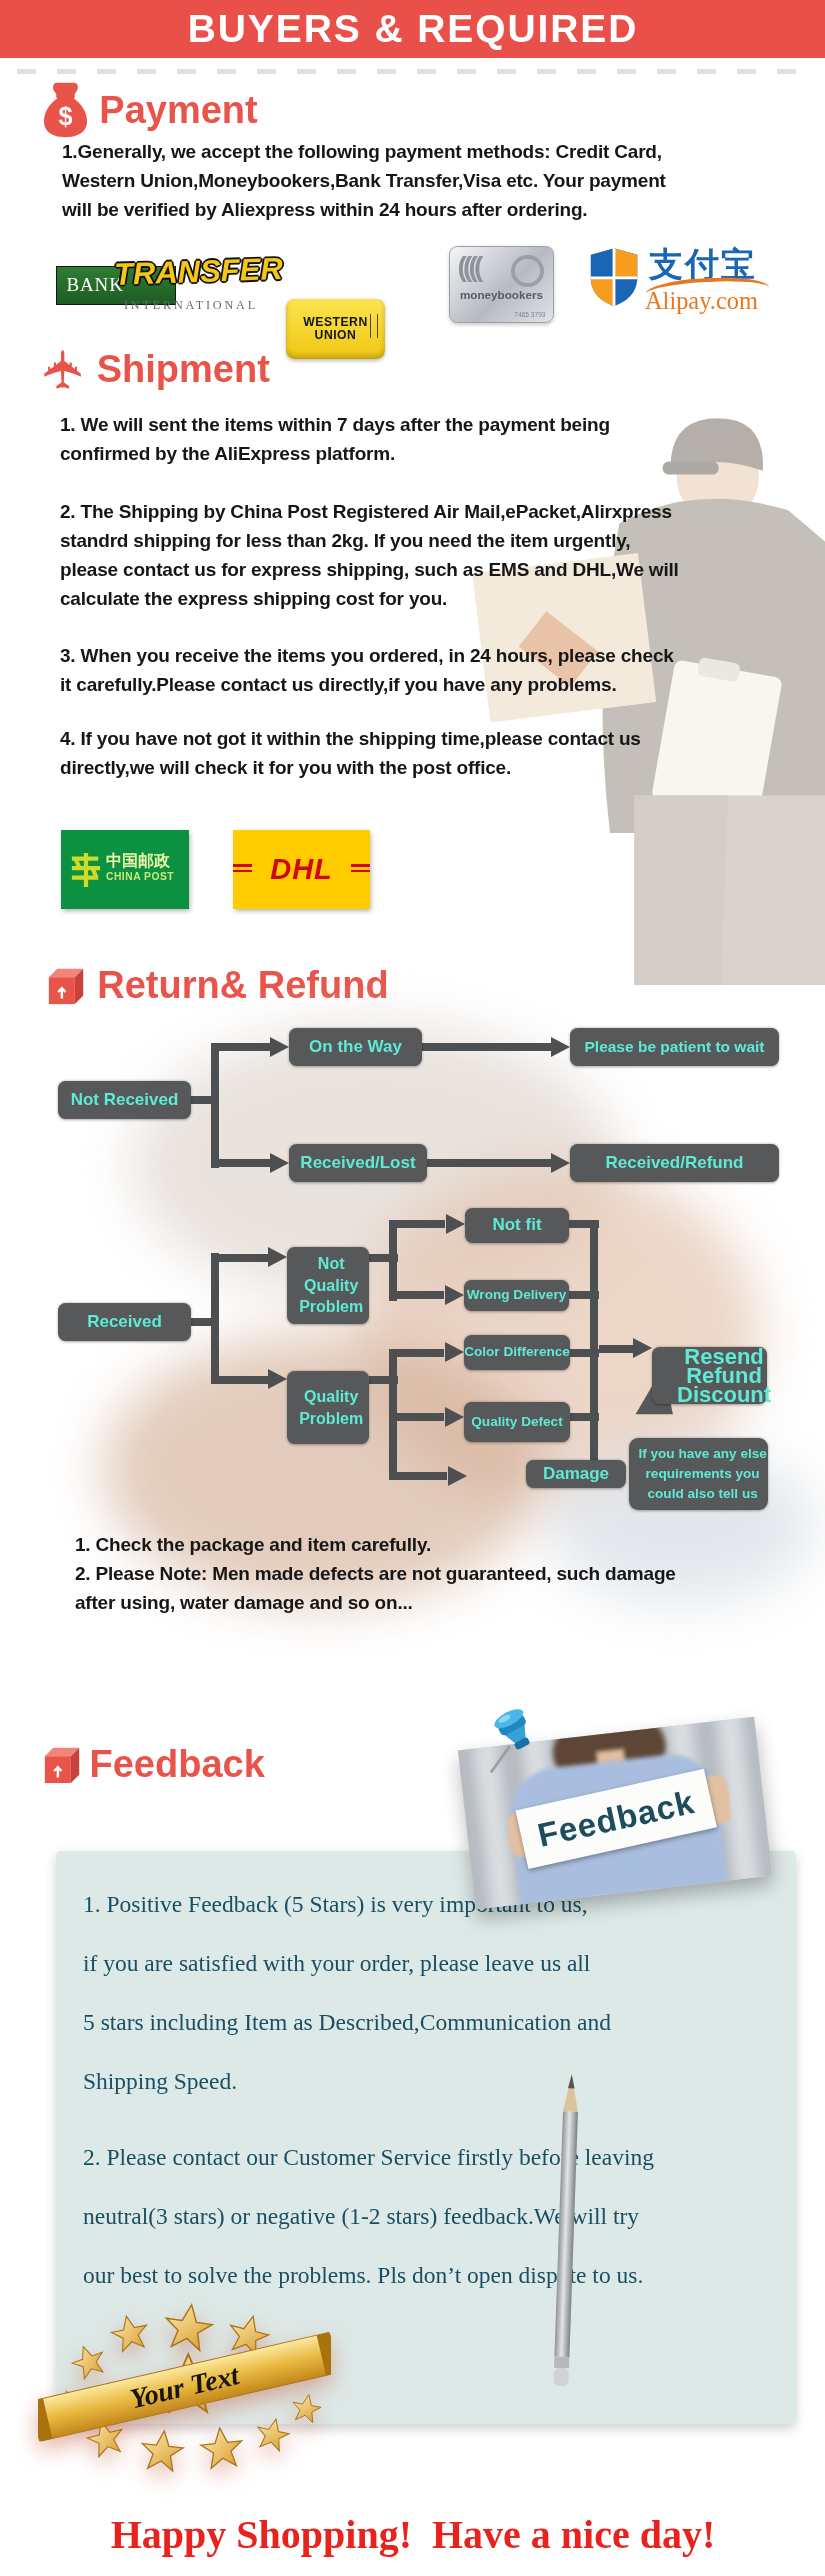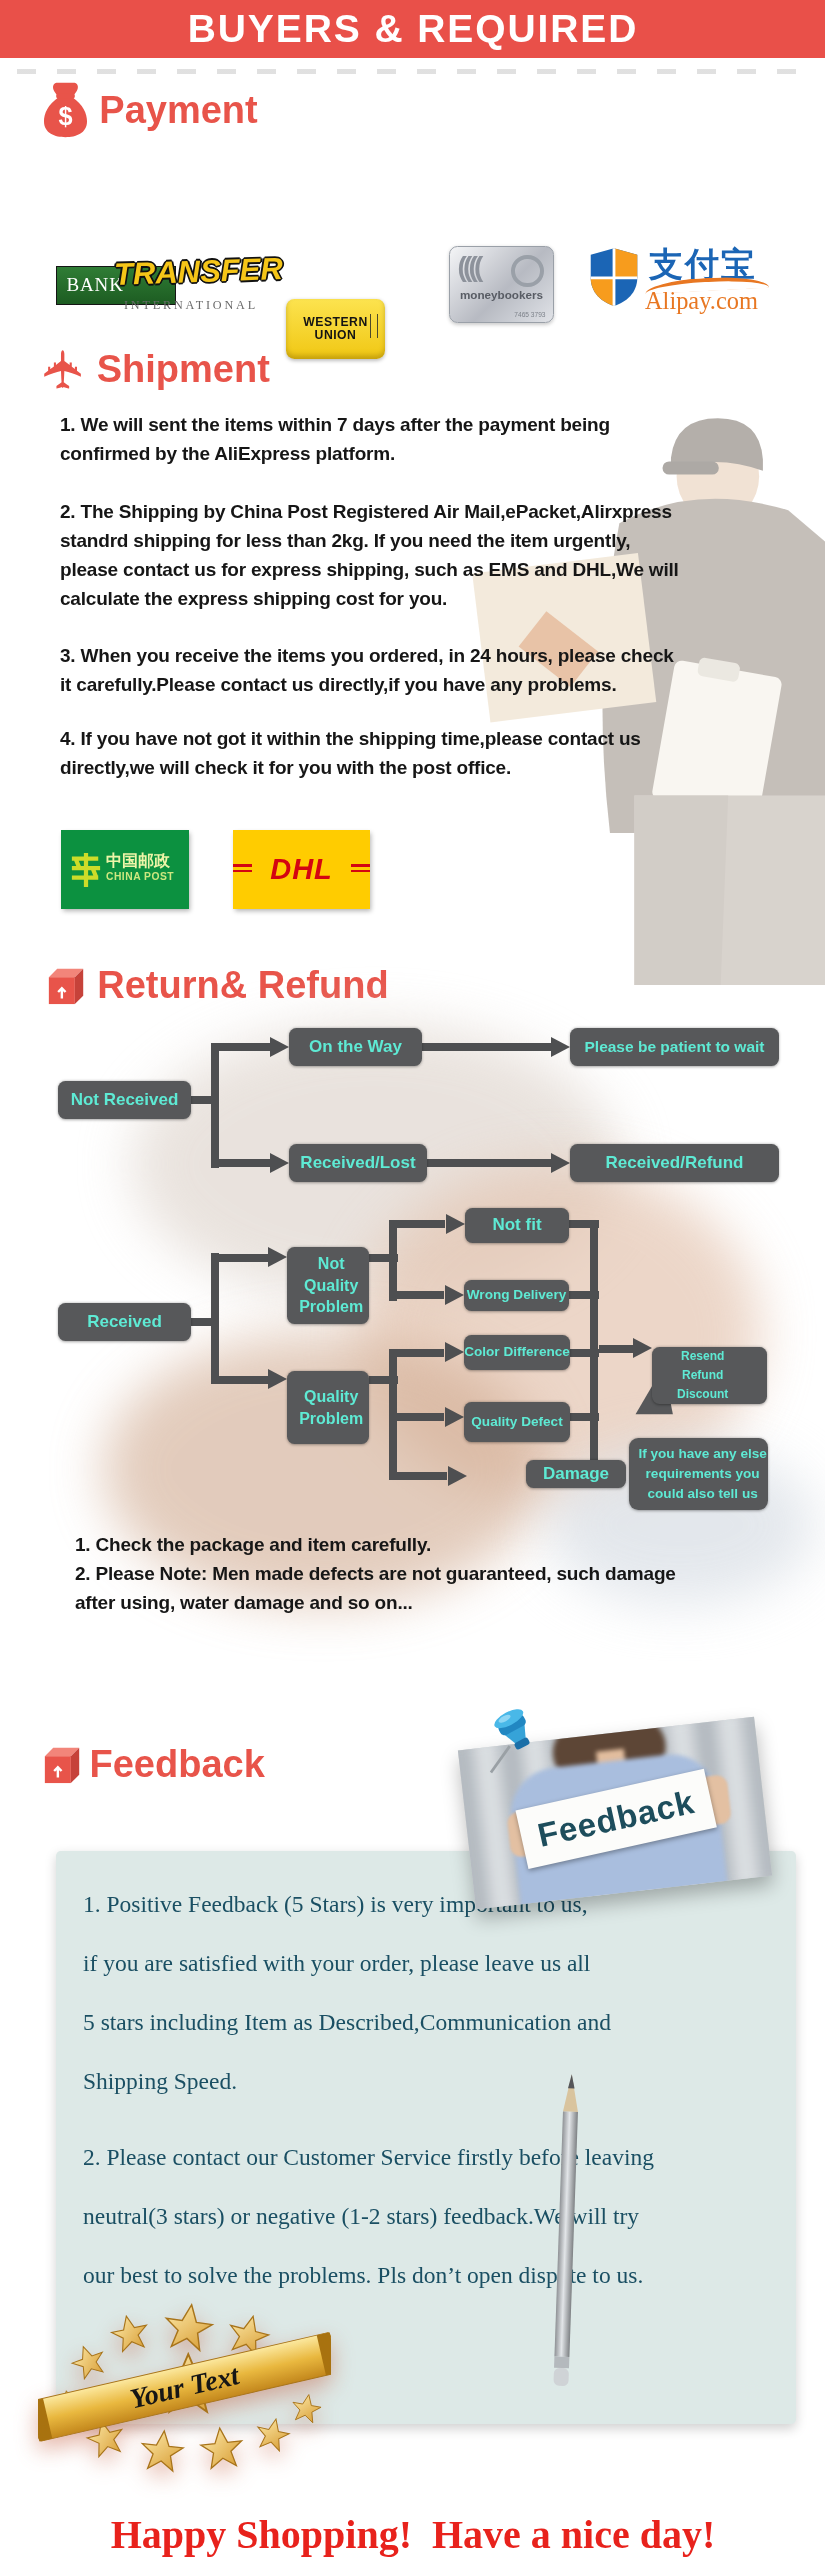--- a/index.html
+++ b/index.html
@@ -120,20 +120,23 @@
   <div class="dashes"></div>
 
   <div class="sec-head" style="left:43px;top:81px;">
     <svg width="45" height="58" viewBox="0 0 48 62">
       <path d="M17,17 C7,8 11,2 15,2 L33,2 C37,2 41,8 31,17 C43,25 47,35 47,43 C47,56 35,60 24,60 C13,60 1,56 1,43 C1,35 5,25 17,17 Z" fill="#e8544a"></path>
       <rect x="14" y="13" width="20" height="6" rx="3" fill="#e8544a"></rect>
       <text x="24" y="47" font-size="27" fill="#fff" text-anchor="middle" font-weight="bold">$</text>
     </svg>
     <span class="t">Payment</span>
   </div>
+  <div class="para" style="left:62px;top:137px;">1.Generally, we accept the following payment methods: Credit Card,
+Western Union,Moneybookers,Bank Transfer,Visa etc. Your payment
+will be verified by Aliexpress within 24 hours after ordering.</div>
 
   <div class="bt">
     <div class="bt-bank">BANK</div>
     <div class="bt-transfer">TRANSFER</div>
     <div class="bt-intl">INTERNATIONAL</div>
   </div>
   <div class="wu">
     <span>WESTERN</span>
     <span>UNION</span>
     <div class="bars"></div>
@@ -222,21 +225,21 @@
   <div class="fbox left" style="left:287px;top:1219px;width:82px;height:77px;padding-left:12.2px;font-size:16px;line-height:21.6px;box-sizing:border-box;">Not
 Quality
 Problem</div>
   <div class="fbox left" style="left:287px;top:1343px;width:82px;height:73px;padding-left:12.2px;font-size:16px;line-height:21.6px;box-sizing:border-box;">Quality
 Problem</div>
   <div class="fbox" style="left:465px;top:1208px;width:104px;height:35px;">Not fit</div>
   <div class="fbox" style="left:464px;top:1280px;width:105px;height:31px;font-size:13.6px;">Wrong Delivery</div>
   <div class="fbox" style="left:464px;top:1335px;width:106px;height:35px;font-size:13.6px;">Color Difference</div>
   <div class="fbox" style="left:464px;top:1402px;width:106px;height:40px;font-size:13.6px;">Quality Defect</div>
   <div class="fbox" style="left:478px;top:1460px;width:100px;height:28px;margin-left:48px;">Damage</div>
-  <div class="fbox left" style="left:652px;top:1319px;width:115px;height:57px;padding-left:25px;font-size:12px;line-height:19px;box-sizing:border-box;">Resend
+  <div class="fbox left" style="left:652px;top:1319px;width:115px;height:57px;padding-left:25px;font-size:22px;line-height:19px;box-sizing:border-box;">Resend
 Refund
 Discount</div>
   <div class="fbox left" style="left:629px;top:1410px;width:139px;height:72px;padding-left:9.4px;font-size:13.6px;line-height:20px;border-radius:9.4px;box-sizing:border-box;">If you have any else
 requirements you
 could also tell us</div>
   <svg style="position:absolute;left:629px;top:1361px;z-index:2;" width="56" height="56" viewBox="0 0 60 60">
     <polygon points="7,57 47,57 37,6" fill="#57585a"></polygon>
   </svg>
 
   <div class="hline" style="left:191px;top:1096px;width:28px;"></div>

